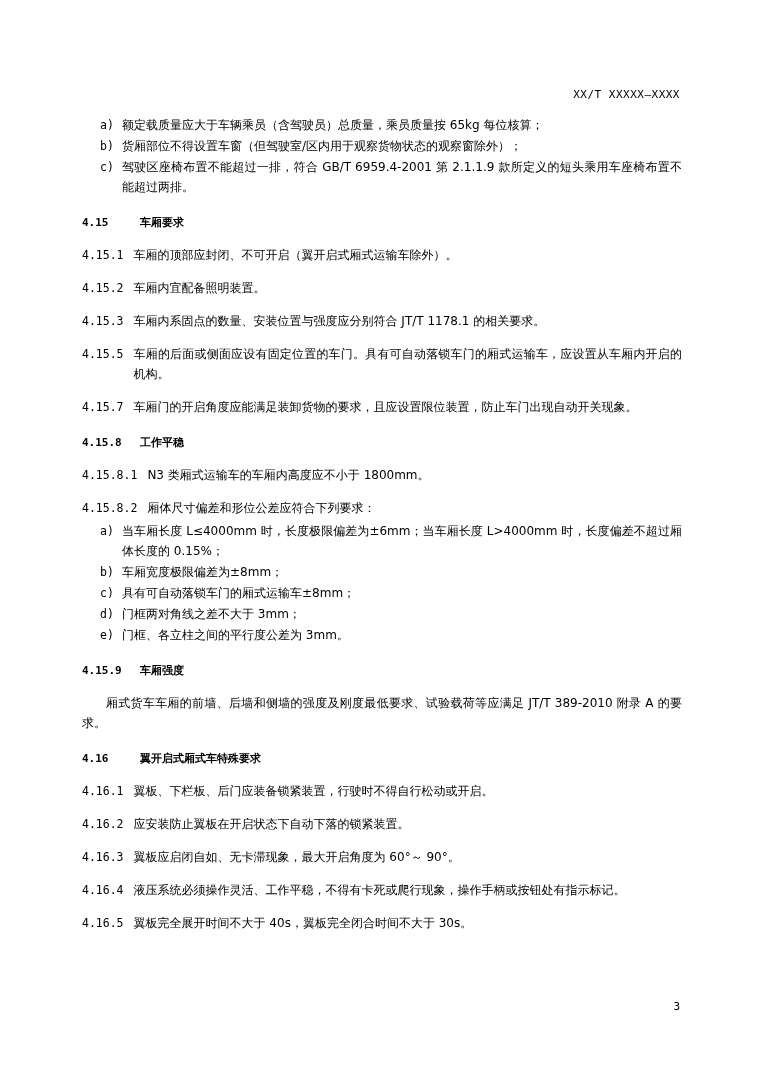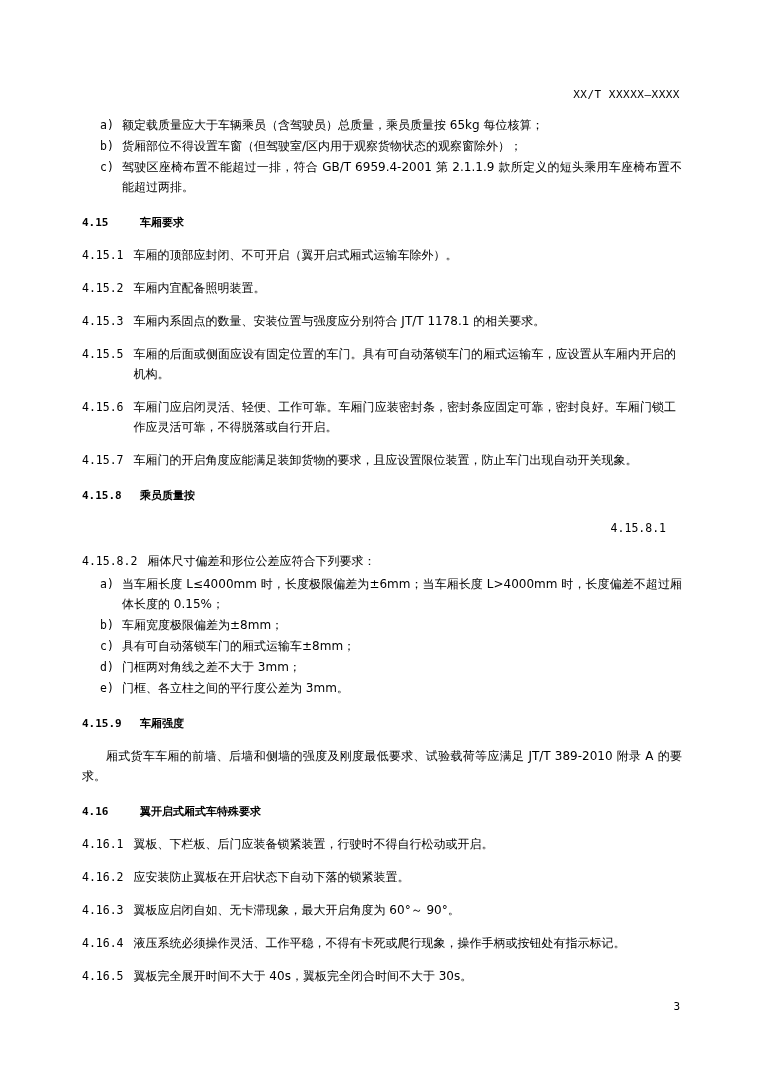--- a/index.html
+++ b/index.html
@@ -64,22 +64,21 @@
   .heading .num {
     display: inline-block;
     min-width: 58px;
     font-family: "DejaVu Sans Mono", "Liberation Mono", monospace;
     font-weight: bold;
   }
   .para {
     display: flex;
     font-size: 12px;
     line-height: 20px;
-    margin: 13px 6px 0 0;
-    justify-content: flex-end;
+    margin: 13px 0 0 0;
   }
   .para-num {
     flex: 0 0 auto;
     white-space: nowrap;
     font-family: "DejaVu Sans Mono", "Liberation Mono", monospace;
     font-size: 11.5px;
     padding-right: 10px;
   }
   .para-text {
     flex: 1;
@@ -145,36 +144,33 @@
       <div class="para-num">4.15.3</div>
       <div class="para-text">车厢内系固点的数量、安装位置与强度应分别符合 JT/T 1178.1 的相关要求。</div>
     </div>
 
 
     <div class="para">
       <div class="para-num">4.15.5</div>
       <div class="para-text">车厢的后面或侧面应设有固定位置的车门。具有可自动落锁车门的厢式运输车，应设置从车厢内开启的机构。</div>
     </div>
 
-    <div class="para">
-      <div class="para-num">4.15.6</div>
-      <div class="para-text">车厢门应启闭灵活、轻便、工作可靠。车厢门应装密封条，密封条应固定可靠，密封良好。车厢门锁工作应灵活可靠，不得脱落或自行开启。</div>
-    </div>
 
     <div class="para">
       <div class="para-num">4.15.7</div>
       <div class="para-text">车厢门的开启角度应能满足装卸货物的要求，且应设置限位装置，防止车门出现自动开关现象。</div>
     </div>
 
     <div class="heading">
-      <span class="num">4.15.8</span><span>乘员质量按</span>
+      <span class="num">4.15.8</span><span>工作平稳</span>
     </div>
 
     <div class="para">
       <div class="para-num">4.15.8.1</div>
+      <div class="para-text">N3 类厢式运输车的车厢内高度应不小于 1800mm。</div>
     </div>
 
     <div class="para">
       <div class="para-num">4.15.8.2</div>
       <div class="para-text">厢体尺寸偏差和形位公差应符合下列要求：</div>
     </div>
 
     <div class="sublist">
       <div class="list-item">
         <div class="list-marker">a)</div>

